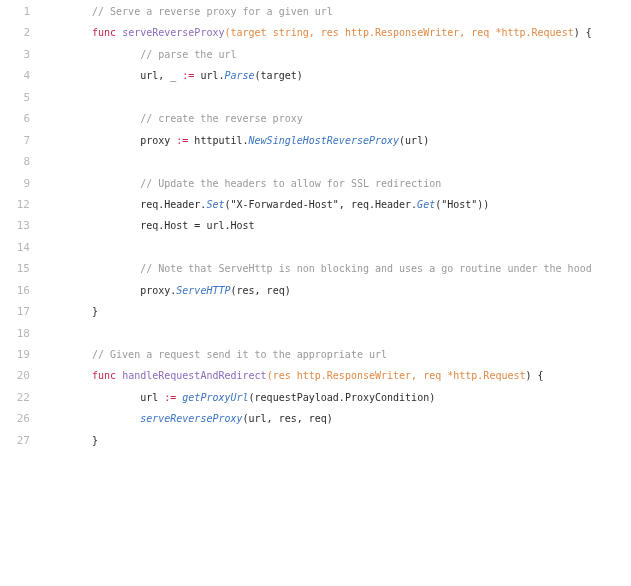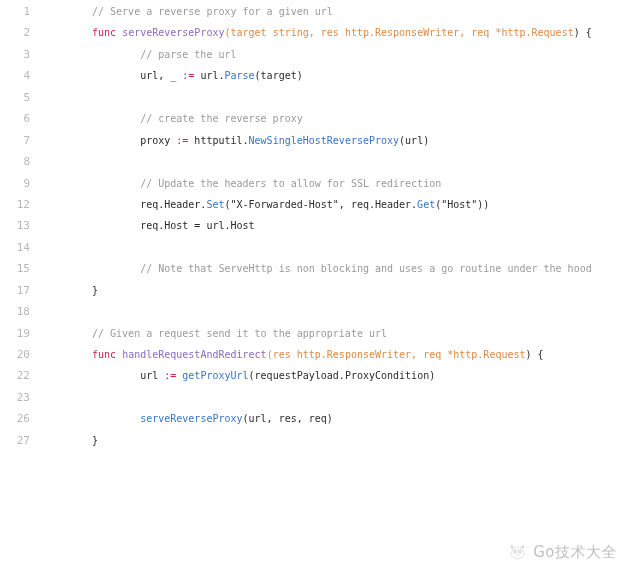--- a/index.html
+++ b/index.html
@@ -53,21 +53,21 @@
     white-space: pre;
     overflow: hidden;
     margin-left: 48px;
   }
 
   
   .tok-comment  { color: #9a9a9a; }
   .tok-keyword  { color: #c7254e; }
   .tok-fnname   { color: #8a6bbd; }
   .tok-param    { color: #e08a45; }
-  .tok-call     { color: #3b74c4; }
+  .tok-call     { color: #3b74c4; font-style: italic; }
   .tok-plain    { color: #2b2b2b; }
   .tok-operator { color: #c7254e; }
 
   
   #watermark {
     position: absolute;
     right: 14px;
     bottom: 24px;
     display: flex;
     align-items: center;
@@ -100,39 +100,24 @@
       <div class="code-line"><span class="line-number">4</span><span class="line-code"><span class="tok-plain">        url, _ </span><span class="tok-operator">:=</span><span class="tok-plain"> url.</span><span class="tok-call">Parse</span><span class="tok-plain">(target)</span></span></div>
       <div class="code-line"><span class="line-number">5</span><span class="line-code"><span class="tok-plain"></span></span></div>
       <div class="code-line"><span class="line-number">6</span><span class="line-code"><span class="tok-comment">        // create the reverse proxy</span></span></div>
       <div class="code-line"><span class="line-number">7</span><span class="line-code"><span class="tok-plain">        proxy </span><span class="tok-operator">:=</span><span class="tok-plain"> httputil.</span><span class="tok-call">NewSingleHostReverseProxy</span><span class="tok-plain">(url)</span></span></div>
       <div class="code-line"><span class="line-number">8</span><span class="line-code"><span class="tok-plain"></span></span></div>
       <div class="code-line"><span class="line-number">9</span><span class="line-code"><span class="tok-comment">        // Update the headers to allow for SSL redirection</span></span></div>
       <div class="code-line"><span class="line-number">12</span><span class="line-code"><span class="tok-plain">        req.Header.</span><span class="tok-call">Set</span><span class="tok-plain">("X-Forwarded-Host", req.Header.</span><span class="tok-call">Get</span><span class="tok-plain">("Host"))</span></span></div>
       <div class="code-line"><span class="line-number">13</span><span class="line-code"><span class="tok-plain">        req.Host = url.Host</span></span></div>
       <div class="code-line"><span class="line-number">14</span><span class="line-code"><span class="tok-plain"></span></span></div>
       <div class="code-line"><span class="line-number">15</span><span class="line-code"><span class="tok-comment">        // Note that ServeHttp is non blocking and uses a go routine under the hood</span></span></div>
+      <div class="code-line"><span class="line-number">16</span><span class="line-code"><span class="tok-plain">        proxy.</span><span class="tok-call">ServeHTTP</span><span class="tok-plain">(res, req)</span></span></div>
       <div class="code-line"><span class="line-number">17</span><span class="line-code"><span class="tok-plain">}</span></span></div>
       <div class="code-line"><span class="line-number">18</span><span class="line-code"><span class="tok-plain"></span></span></div>
       <div class="code-line"><span class="line-number">19</span><span class="line-code"><span class="tok-comment">// Given a request send it to the appropriate url</span></span></div>
       <div class="code-line"><span class="line-number">20</span><span class="line-code"><span class="tok-keyword">func</span><span class="tok-plain"> </span><span class="tok-fnname">handleRequestAndRedirect</span><span class="tok-param">(res http.ResponseWriter, req *http.Request</span><span class="tok-plain">) {</span></span></div>
       <div class="code-line"><span class="line-number">22</span><span class="line-code"><span class="tok-plain">        url </span><span class="tok-operator">:=</span><span class="tok-plain"> </span><span class="tok-call">getProxyUrl</span><span class="tok-plain">(requestPayload.ProxyCondition)</span></span></div>
-      <div class="code-line"><span class="line-number">23</span><span class="line-code"><span class="tok-plain"></span></span></div>
       <div class="code-line"><span class="line-number">26</span><span class="line-code"><span class="tok-plain">        </span><span class="tok-call">serveReverseProxy</span><span class="tok-plain">(url, res, req)</span></span></div>
       <div class="code-line"><span class="line-number">27</span><span class="line-code"><span class="tok-plain">}</span></span></div>
     </div>
 
-  <div id="watermark">
-    <span class="wm-badge">
-      <svg width="19" height="19" viewBox="0 0 19 19" aria-hidden="true">
-        <ellipse cx="9.5" cy="10.2" rx="6.4" ry="5.6" fill="none" stroke="#9e9e9e" stroke-width="1" stroke-dasharray="1.6 1.4"></ellipse>
-        <circle cx="7.1" cy="8.6" r="1.5" fill="none" stroke="#9e9e9e" stroke-width="0.9"></circle>
-        <circle cx="11.9" cy="8.6" r="1.5" fill="none" stroke="#9e9e9e" stroke-width="0.9"></circle>
-        <circle cx="7.1" cy="8.7" r="0.55" fill="#8c8c8c"></circle>
-        <circle cx="11.9" cy="8.7" r="0.55" fill="#8c8c8c"></circle>
-        <path d="M4.2 5.4 L3.0 2.6 L5.6 3.9 Z" fill="none" stroke="#9e9e9e" stroke-width="0.9" stroke-linejoin="round"></path>
-        <path d="M14.8 5.4 L16.0 2.6 L13.4 3.9 Z" fill="none" stroke="#9e9e9e" stroke-width="0.9" stroke-linejoin="round"></path>
-        <path d="M8.6 12.1 q0.9 0.8 1.8 0" fill="none" stroke="#9e9e9e" stroke-width="0.8" stroke-linecap="round"></path>
-      </svg>
-    </span>
-    <span class="wm-text">Go技术大全</span>
-  </div>
 
 </div>
 
 </body></html>

